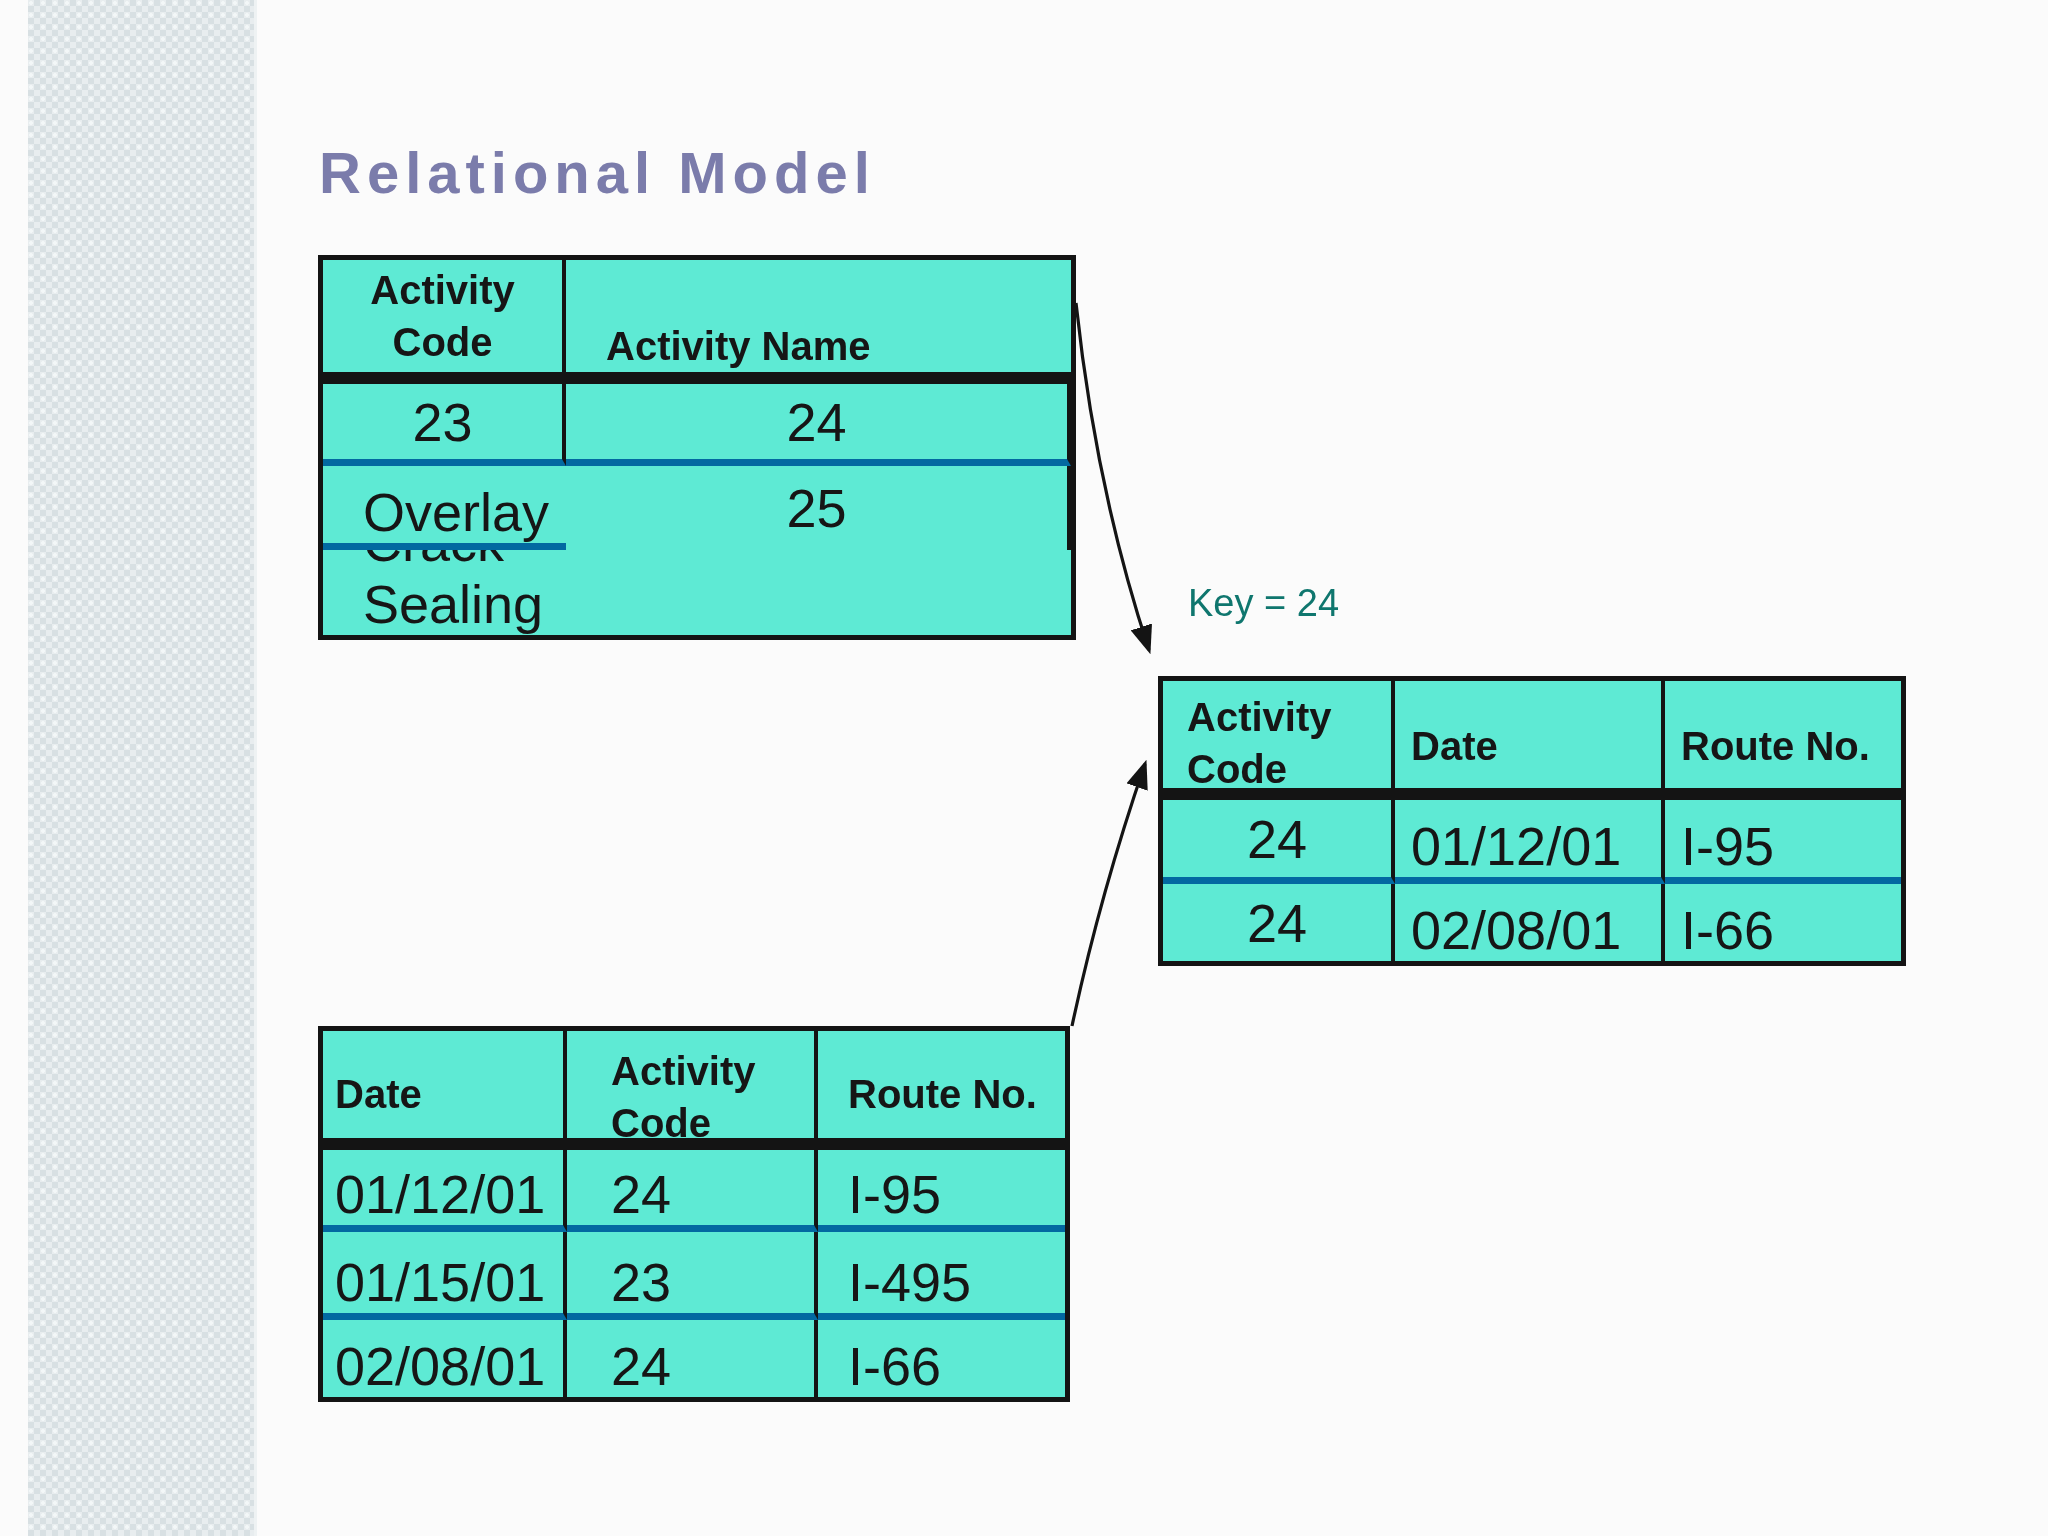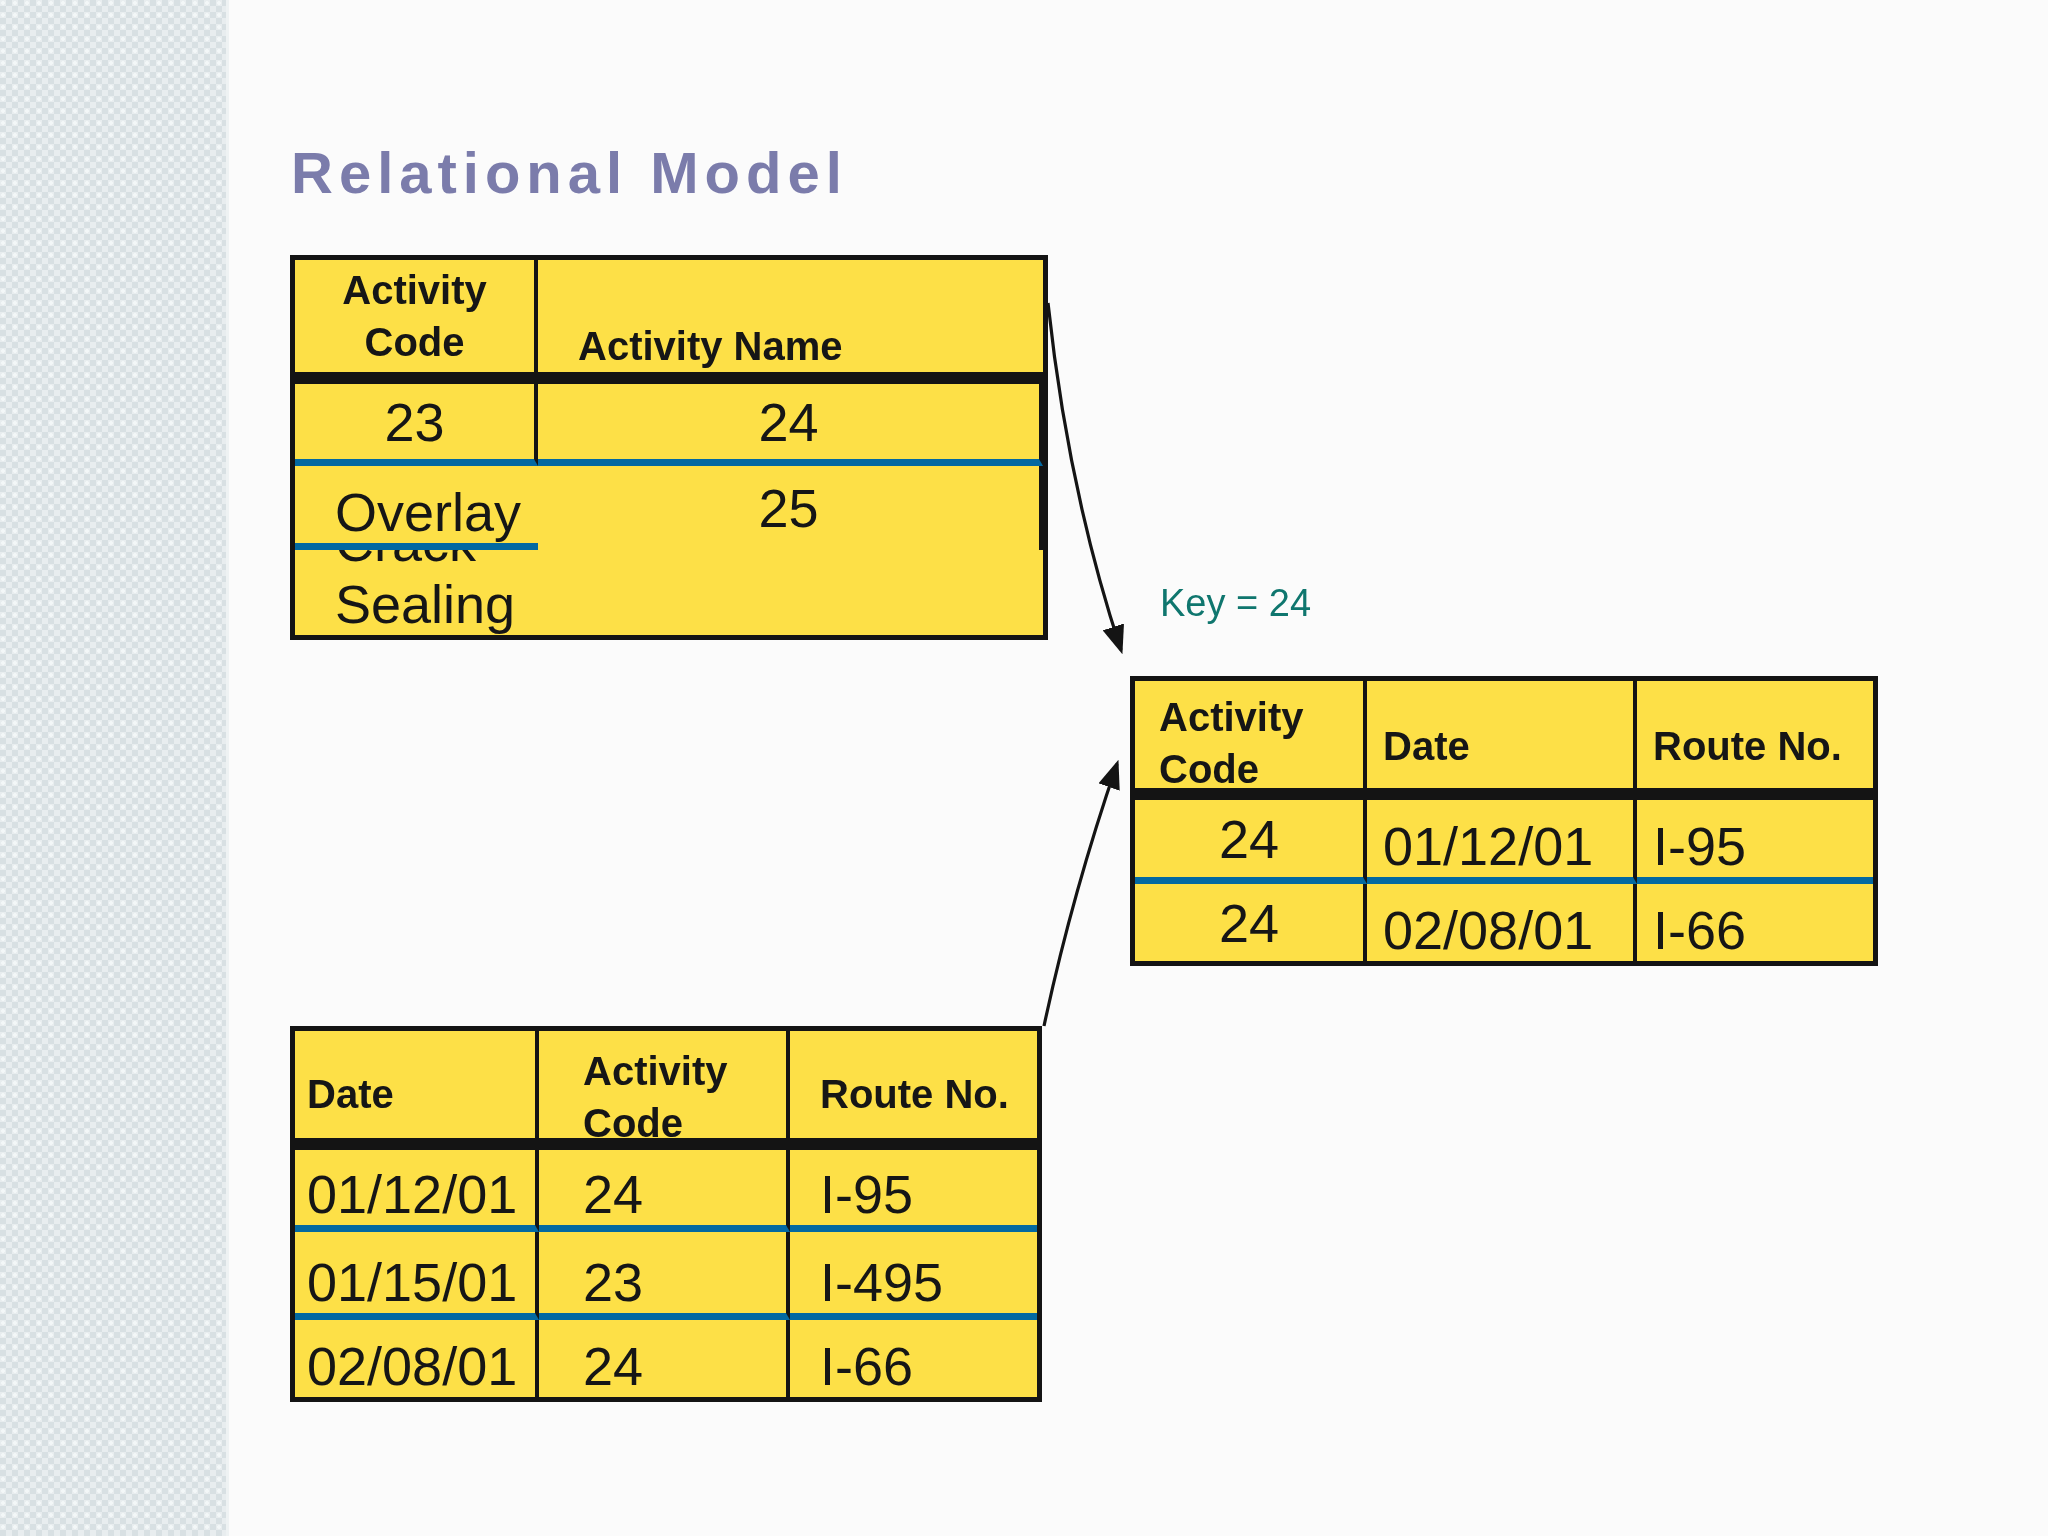--- a/index.html
+++ b/index.html
@@ -1,33 +1,33 @@
 <!DOCTYPE html>
 <html><head>
 <meta charset="utf-8">
 <style>
   html,body{margin:0;padding:0;background:#fbfbfb;}
   #slide{position:relative;width:1935px;height:1536px;background:#fbfbfb;overflow:hidden;
-         font-family:"Liberation Sans",sans-serif;color:#161616;}
+         font-family:"Liberation Sans",sans-serif;color:#161616;margin-left:28px;}
 
   
   .strip{position:absolute;left:0;top:0;width:226px;height:1536px;
     background-color:#e2e8ea;
     background-image:
       radial-gradient(circle at 3px 3px,#f3f7f8 1.5px,rgba(0,0,0,0) 2.2px),
       repeating-conic-gradient(#d8e0e3 0% 25%,#e8edef 25% 50%);
     background-size:12px 12px,12px 12px;
     border-right:3px solid #eef2f3;}
 
   
   .title{position:absolute;left:291px;top:138px;font-size:58px;font-weight:bold;
          letter-spacing:6px;line-height:1.2;color:#7b7cab;}
 
   
-  .tbl{position:absolute;background:#fde047;border:5px solid #141414;display:grid;box-sizing:border-box;}
+  .tbl{position:absolute;background:#5eead4;border:5px solid #141414;display:grid;box-sizing:border-box;}
   .cell{box-sizing:border-box;display:flex;align-items:center;overflow:hidden;}
   .hd{font-weight:bold;font-size:40px;line-height:1.3;border-bottom:12px solid #141414;}
   .dt{font-size:54px;}
   .vline{border-right:4px solid #141414;}
   .rline{border-bottom:7px solid #0369a1;}
   .ac{justify-content:center;text-align:center;}
   .al{justify-content:flex-start;text-align:left;align-items:flex-end;}
   .vtop{align-items:flex-start;}
   .vbot{align-items:flex-end;}
 

